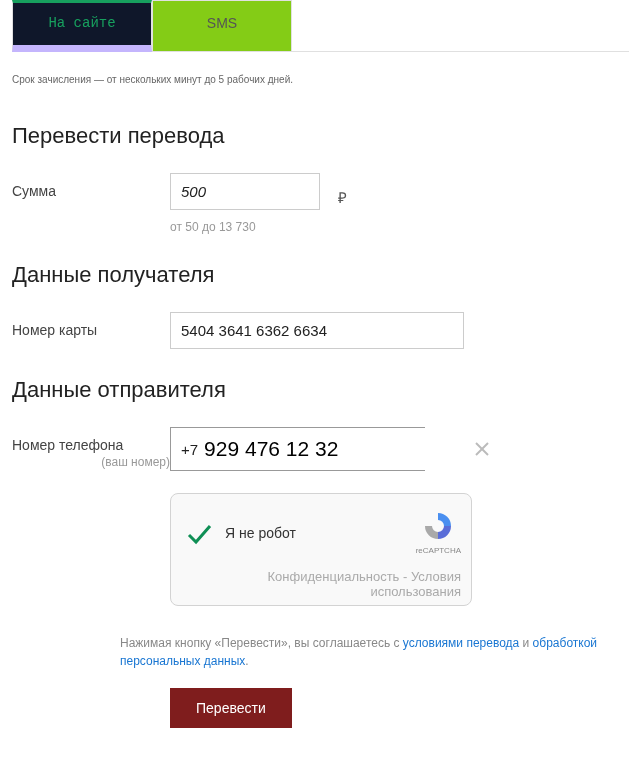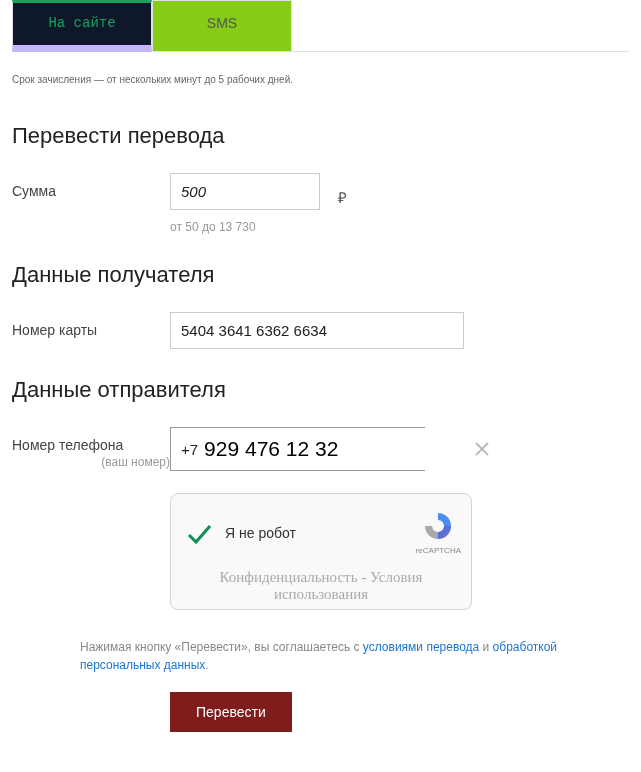--- a/index.html
+++ b/index.html
@@ -112,24 +112,24 @@
       align-items: center;
       padding: 8px 0 12px 0;
     }
     .check {
       width: 26px; height: 26px; margin-right: 14px; margin-left: 4px;
     }
     .recaptcha-text { font-size: 14px; color: #333; flex: 1; }
     .recaptcha-logo { text-align: center; font-size: 8px; color: #888; }
     .recaptcha-logo .badge { width: 32px; height: 32px; margin: 0 auto 2px; }
     .recaptcha-footer {
-      text-align: center; font-size: 15px; color: #aaa; padding: 2px 0 4px; font-family: Liberation Serif, serif;
+      text-align: right; font-size: 13px; color: #aaa; padding: 2px 0 4px;
     }
     .consent {
-      margin-left: 68px;
+      margin-left: 108px;
       margin-top: 28px;
       font-size: 12px;
       color: #888;
       line-height: 1.5;
     }
     .consent a { color: #1976d2; text-decoration: none; cursor: pointer; }
     .submit-btn {
       margin-left: 158px;
       margin-top: 18px;
       background: #7f1d1d;

